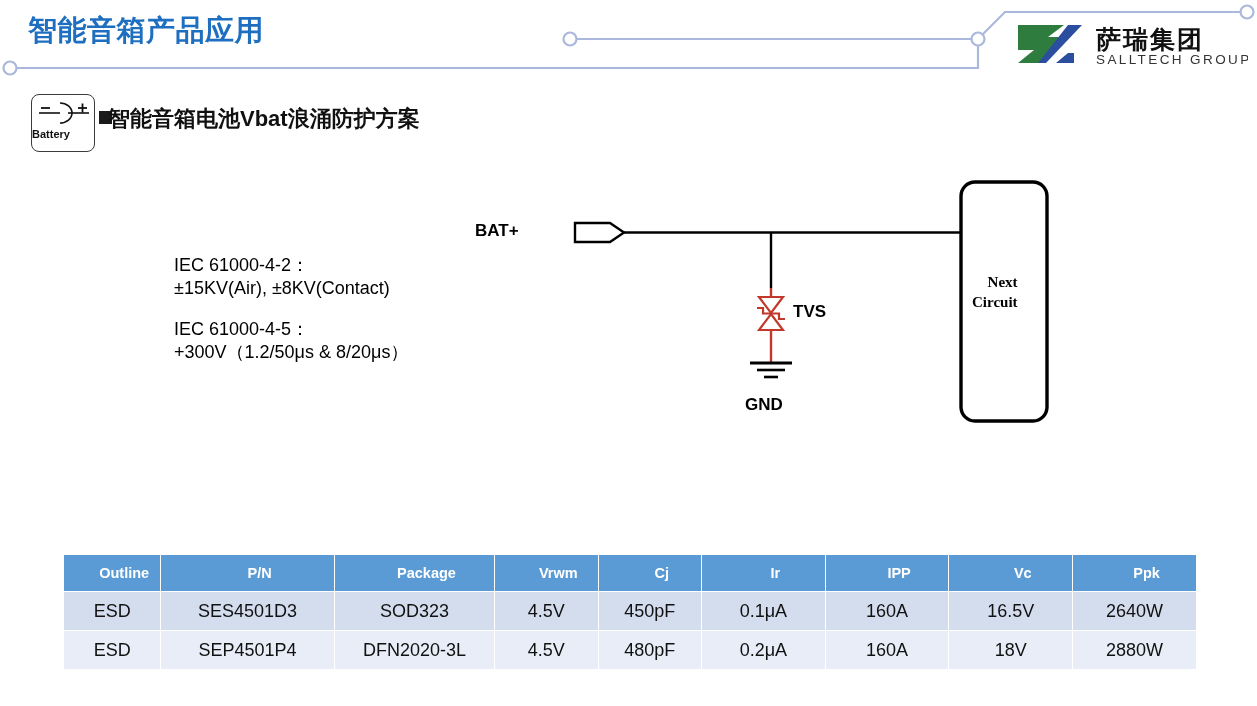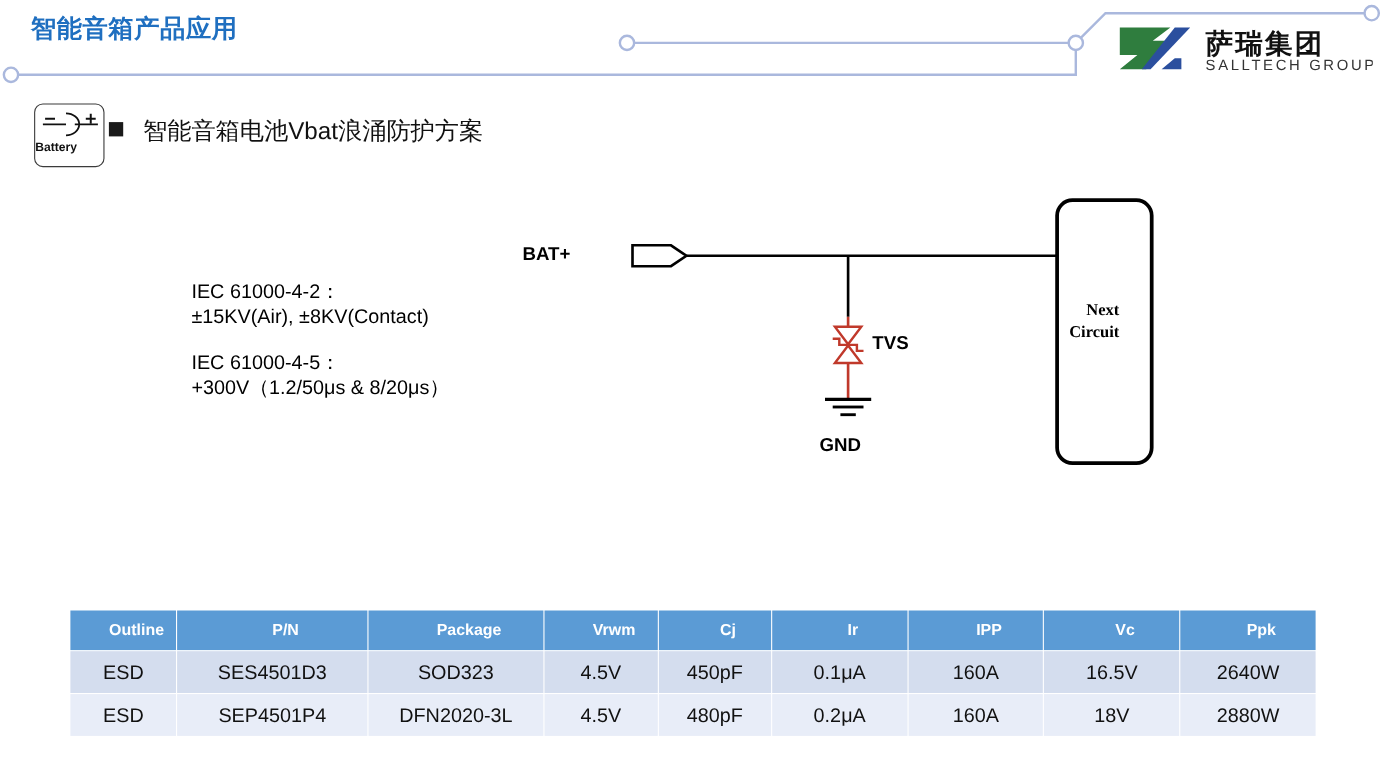--- a/index.html
+++ b/index.html
@@ -20,21 +20,21 @@
   #header-decor {
     position: absolute;
     left: 0; top: 0;
     width: 1257px; height: 92px;
     pointer-events: none;
   }
   #page-title {
     position: absolute;
     left: 28px;
     top: 11px;
-    font-size: 23px;
+    font-size: 29px;
     font-weight: bold;
     color: #1f6fc0;
     letter-spacing: 0.5px;
     white-space: nowrap;
   }
   #brand-logo {
     position: absolute;
     left: 1012px;
     top: 19px;
     width: 236px;
@@ -70,24 +70,24 @@
   #section-bullet {
     position: absolute;
     left: 99px;
     top: 111px;
     width: 13px;
     height: 13px;
     background: #1a1a1a;
   }
   #section-heading {
     position: absolute;
-    left: 130px;
+    left: 108px;
     top: 104px;
     font-size: 22px;
-    font-weight: normal;
+    font-weight: bold;
     color: #111111;
     white-space: nowrap;
   }
 
   
   #spec-block {
     position: absolute;
     left: 174px;
     top: 254px;
     font-size: 18px;

